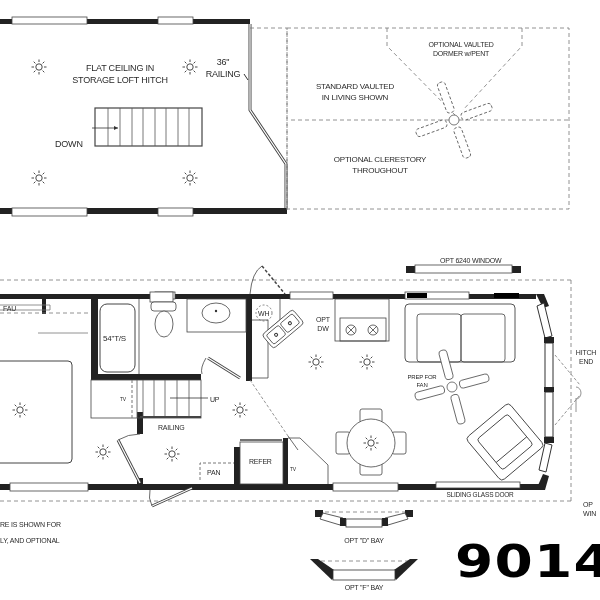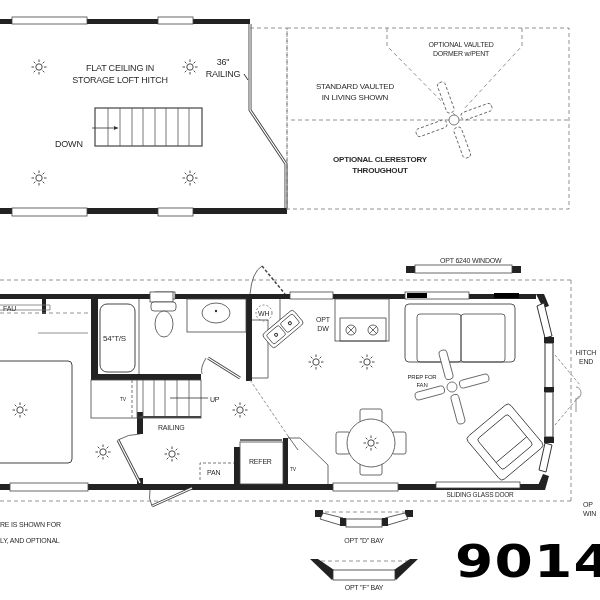--- a/index.html
+++ b/index.html
@@ -267,21 +267,21 @@
 <div class="lbl md" style="left:55px;top:123px;margin-top:15px;">DOWN</div>
 
 <div class="lbl sm" style="left:416px;top:40px;width:90px;">
   <div>OPTIONAL VAULTED</div>
     <div>DORMER w/PENT</div>
 </div>
 <div class="lbl" style="left:315px;top:82px;width:80px;">
   <div>STANDARD VAULTED</div>
     <div>IN LIVING SHOWN</div>
 </div>
-<div class="lbl" style="left:330px;top:155px;width:100px;font-weight:bold;">
+<div class="lbl" style="left:330px;top:155px;width:100px;">
   <div>OPTIONAL CLERESTORY</div>
     <div>THROUGHOUT</div>
 </div>
 
 <div class="lbl sm" style="left:440px;top:256px;width:60px;">OPT 6240 WINDOW</div>
 <div class="lbl sm" style="left:3px;top:304px;">FAU</div>
 <div class="lbl" style="left:103px;top:334px;">54"T/S</div>
 <div class="lbl sm" style="left:258px;top:309px;">WH</div>
 <div class="lbl sm" style="left:313px;top:315px;width:20px;">
   <div>OPT</div>

